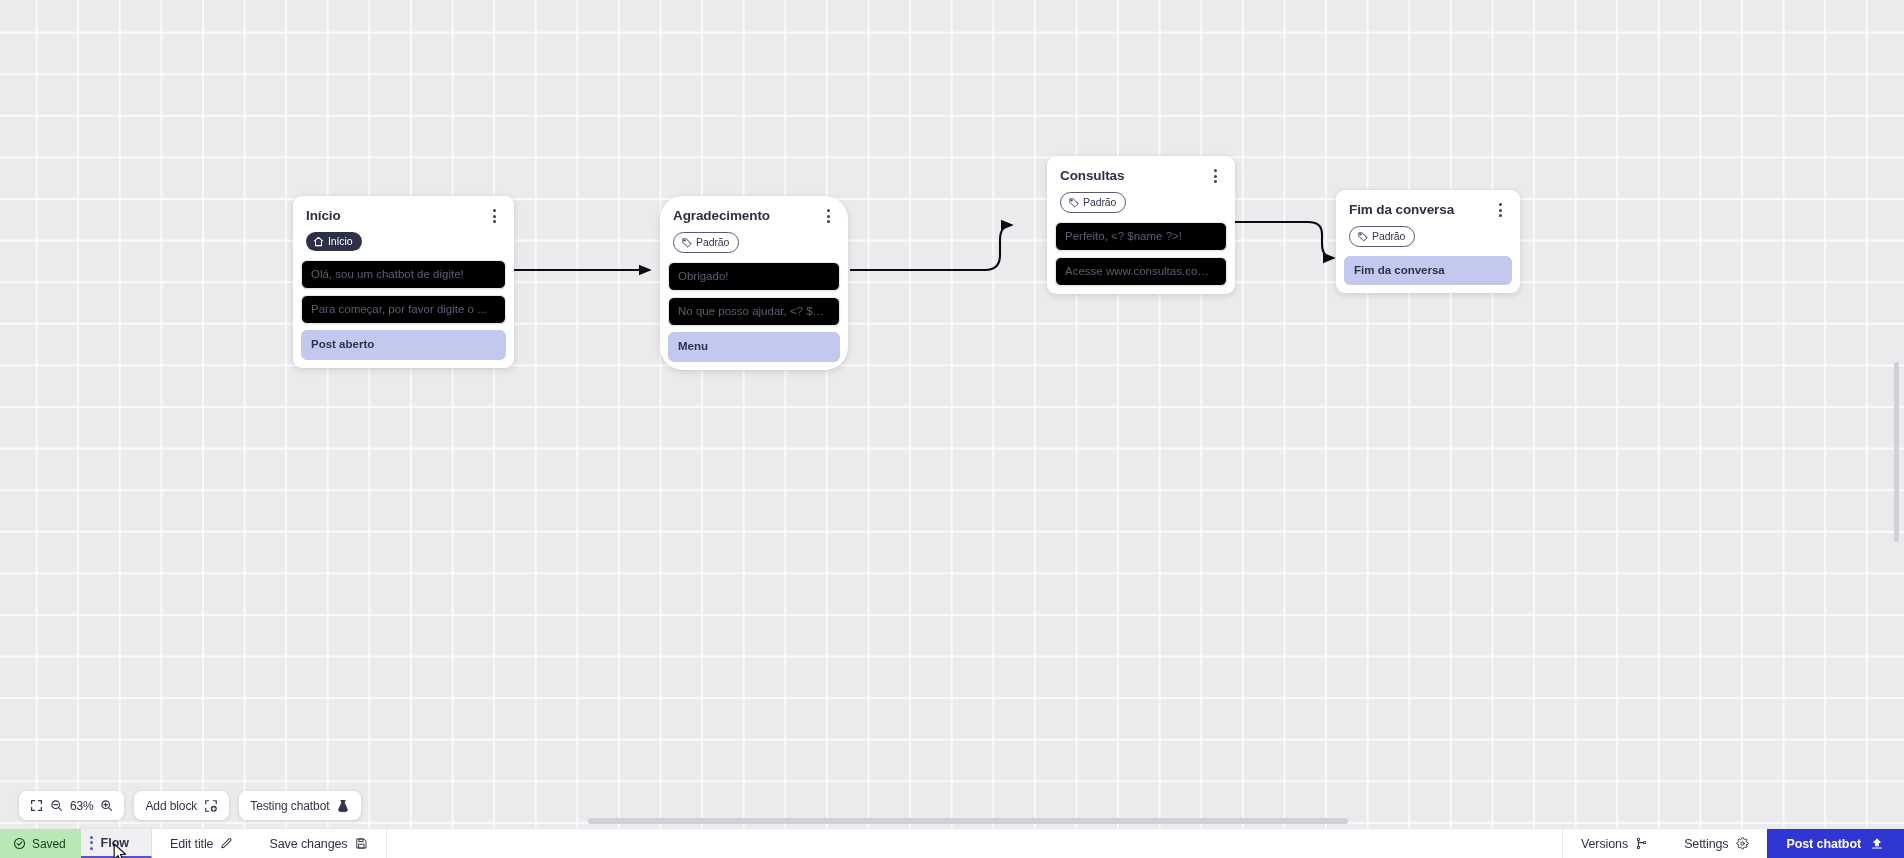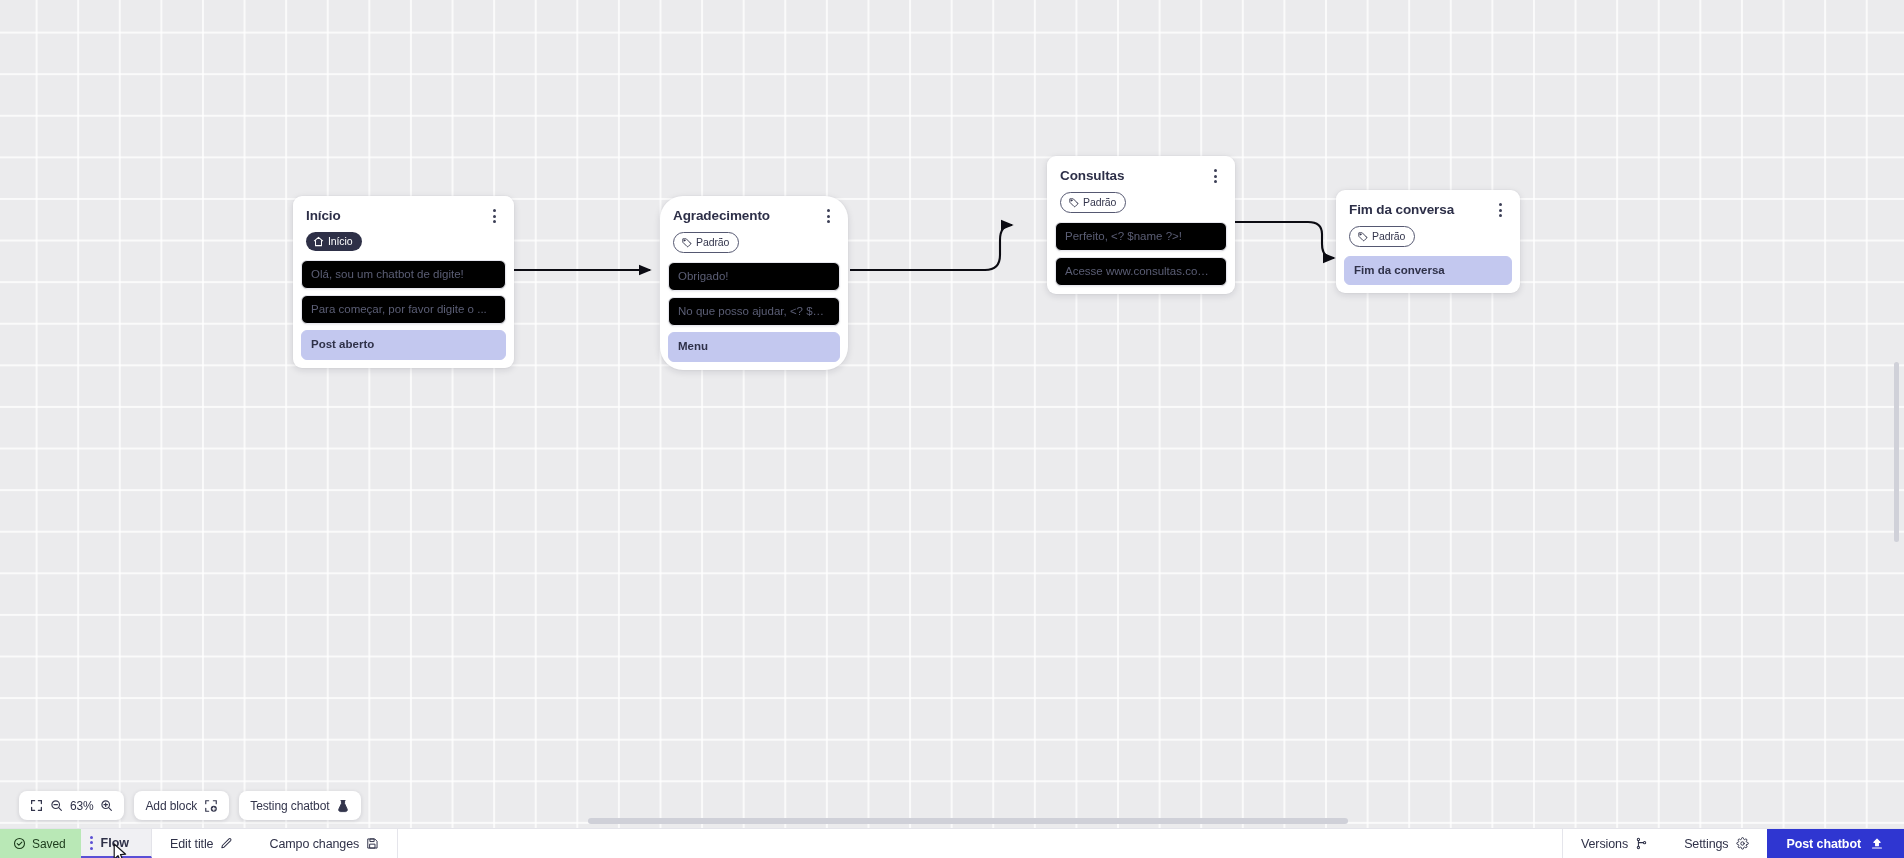--- a/index.html
+++ b/index.html
@@ -415,21 +415,21 @@
     <div class="bb-item">
       <span>Edit title</span>
       <span class="icn">
         <svg width="13" height="13" viewBox="0 0 24 24" fill="none" stroke="#2f3148" stroke-width="1.9" stroke-linecap="round" stroke-linejoin="round">
           <path d="M16.6 3.5a2.2 2.2 0 0 1 3.1 3.1L7.5 18.8l-4.1 1 1-4.1z"></path>
         </svg>
       </span>
     </div>
 
     <div class="bb-item">
-      <span>Campo changes</span>
+      <span>Save changes</span>
       <span class="icn">
         <svg width="13" height="13" viewBox="0 0 24 24" fill="none" stroke="#2f3148" stroke-width="1.8" stroke-linecap="round" stroke-linejoin="round">
           <path d="M4 3.6h12.2L20.4 7.8V20.4H4z"></path>
           <path d="M8 3.6h7v4.8H8z"></path>
             <path d="M7.4 13.2h9.2v7.2H7.4z"></path>
         </svg>
       </span>
     </div>
 
     <div class="bb-divider"></div>

